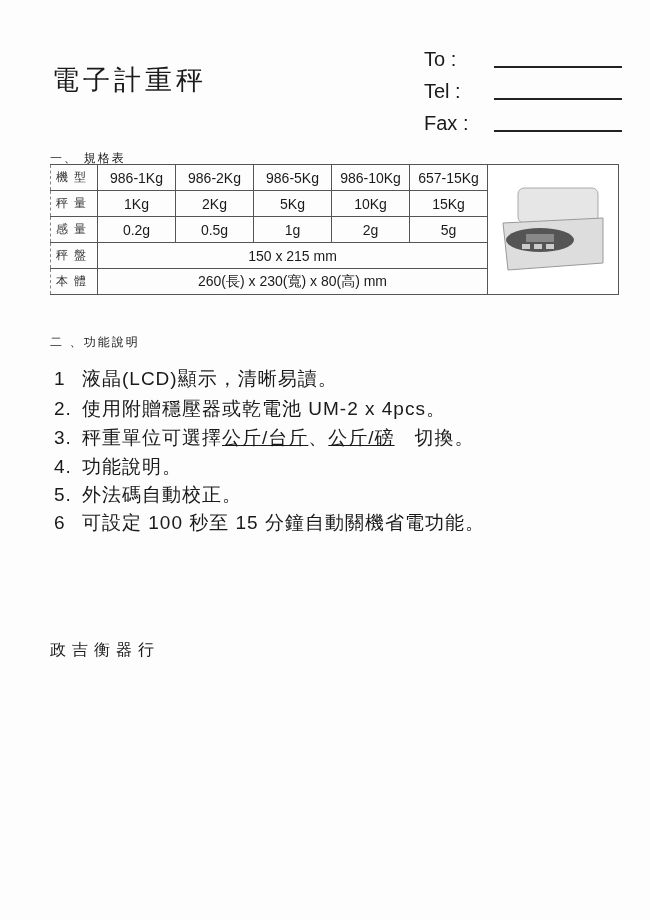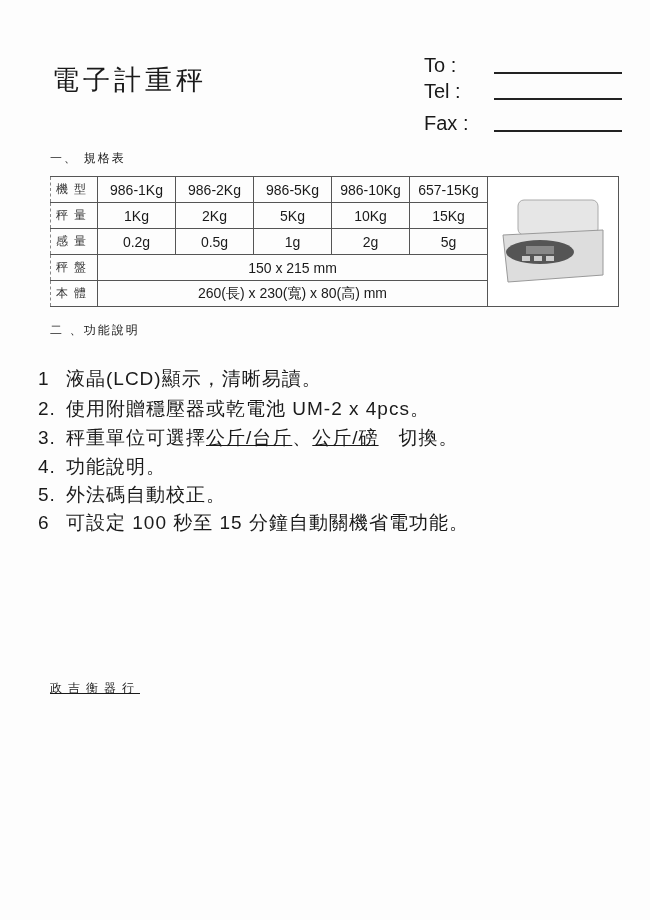--- a/index.html
+++ b/index.html
@@ -2,36 +2,36 @@
 <html><head>
 <meta charset="utf-8">
 <style>
   html, body { margin:0; padding:0; }
   body { width:650px; height:920px; background:#fdfdfd; position:relative; overflow:hidden;
          font-family:"DejaVu Sans", sans-serif; color:#1a1a1a; }
   .title { position:absolute; left:52px; top:62px; font-size:27px; letter-spacing:4px; font-family:"DejaVu Serif", serif; }
   .contact { position:absolute; left:424px; font-size:20px; font-family:"Liberation Sans", sans-serif; }
   .contact .line { position:absolute; left:70px; width:128px; border-bottom:2px solid #222; top:18px; }
   .sec { position:absolute; left:50px; font-size:12px; letter-spacing:2px; }
-  table.spec { position:absolute; left:50px; top:176px; border-collapse:collapse; font-family:"Liberation Sans", sans-serif; font-size:14px; }
+  table.spec { position:absolute; left:50px; top:164px; border-collapse:collapse; font-family:"Liberation Sans", sans-serif; font-size:14px; }
   table.spec td { border:1px solid #555; height:25px; text-align:center; padding:0; }
   table.spec td.lab { width:46px; font-size:12px; letter-spacing:6px; font-family:"DejaVu Serif", serif; color:#333; border-left:1px dashed #888; }
   table.spec td.c { width:77px; }
   table.spec td.img { width:130px; background:#fff; }
-  .feat { position:absolute; left:38px; font-size:19px; font-family:"Liberation Sans", sans-serif; letter-spacing:1px; }
+  .feat { position:absolute; left:54px; font-size:19px; font-family:"Liberation Sans", sans-serif; letter-spacing:1px; }
   .feat .n { display:inline-block; width:28px; }
   .u { text-decoration:underline; }
-  .footer { position:absolute; left:50px; top:680px; font-size:12px; letter-spacing:6px;text-decoration:underline; }
+  .footer { position:absolute; left:50px; top:640px; font-size:16px; letter-spacing:6px; }
 </style>
 </head>
 <body>
 
 <div class="title">電子計重秤</div>
 
-<div class="contact" style="top:54px">
+<div class="contact" style="top:48px">
   <span>To :</span>
   <span class="line"></span>
 </div>
 <div class="contact" style="top:80px">
   <span>Tel :</span>
   <span class="line"></span>
 </div>
 <div class="contact" style="top:112px">
   <span>Fax :</span>
   <span class="line"></span>
@@ -80,21 +80,21 @@
     <td class="lab">秤盤</td>
     <td colspan="5">150 x 215 mm</td>
   </tr>
   <tr>
     <td class="lab">本體</td>
     <td colspan="5">260(長) x 230(寬) x 80(高) mm</td>
   </tr>
 </tbody>
   </table>
 
-<div class="sec" style="top:322px">二 、功能說明</div>
+<div class="sec" style="top:334px">二 、功能說明</div>
 
 <div class="feat" style="top:366px"><span class="n">1</span><span>液晶(LCD)顯示，清晰易讀。</span></div>
 <div class="feat" style="top:396px"><span class="n">2.</span><span>使用附贈穩壓器或乾電池 UM-2 x 4pcs。</span></div>
 <div class="feat" style="top:425px"><span class="n">3.</span><span>秤重單位可選擇</span><span class="u">公斤/台斤</span><span>、</span><span class="u">公斤/磅</span><span>　切換。</span></div>
 <div class="feat" style="top:454px"><span class="n">4.</span><span>功能說明。</span></div>
 <div class="feat" style="top:482px"><span class="n">5.</span><span>外法碼自動校正。</span></div>
 <div class="feat" style="top:510px"><span class="n">6</span><span>可設定 100 秒至 15 分鐘自動關機省電功能。</span></div>
 
 <div class="footer">政吉衡器行</div>
 

